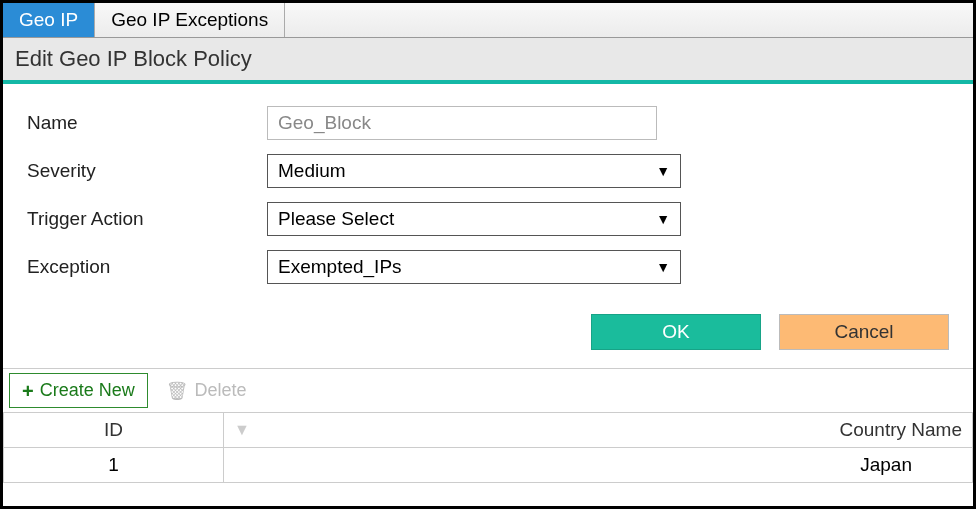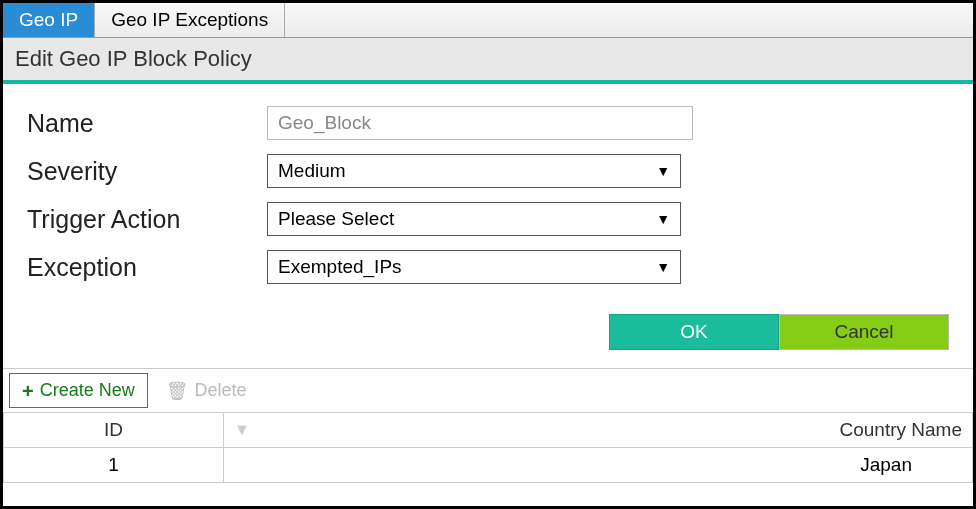--- a/index.html
+++ b/index.html
@@ -3,28 +3,28 @@
 <meta charset="utf-8">
 <style>
 * { box-sizing: border-box; margin: 0; padding: 0; }
 body { font-family: Arial, sans-serif; font-size: 18px; background: #fff; border: 3px solid #000; width: 976px; height: 509px; }
 .tabs { display: flex; background: linear-gradient(#f8f8f8, #ececec); border-bottom: 1px solid #999; align-items: flex-end; }
 .tab { padding: 6px 16px; border-right: 1px solid #aaa; cursor: pointer; font-size: 19px; }
 .tab.active { background: #2b8cd6; color: #fff; }
 .title-bar { background: #e8e8e8; padding: 8px 12px; border-bottom: 4px solid #14b8a6; font-size: 22px; color: #333; }
 .form-area { padding: 22px 24px 6px 24px; }
 .form-row { display: flex; align-items: center; margin-bottom: 14px; }
-.label { width: 240px; font-size: 25px; color: #222; }
-.text-input { width: 426px; height: 34px; border: 1px solid #bbb; padding: 4px 10px; font-size: 19px; color: #888; }
+.label { width: 240px; font-size: 19px; color: #222; }
+.text-input { width: 390px; height: 34px; border: 1px solid #bbb; padding: 4px 10px; font-size: 19px; color: #888; }
 .select-wrap { width: 414px; height: 34px; border: 1px solid #555; display: flex; align-items: center; justify-content: space-between; padding: 0 10px; cursor: pointer; font-size: 19px; }
 .caret-down { font-size: 14px; }
-.actions { display: flex; justify-content: flex-end; padding: 10px 24px 18px 24px; }
+.actions { display: flex; justify-content: flex-end; gap: 18px; padding: 10px 24px 18px 24px; }
 .btn { width: 170px; height: 36px; display: flex; align-items: center; justify-content: center; font-size: 19px; cursor: pointer; }
 .btn-ok { background: #1abc9c; border: 1px solid #17a387; color: #fff; }
-.btn-cancel { background: #84cc16; border: 1px solid #bbb; color: #333; }
+.btn-cancel { background: #fdba74; border: 1px solid #bbb; color: #333; }
 .toolbar { display: flex; align-items: center; border-top: 1px solid #ccc; padding: 4px 6px; gap: 18px; }
 .create-btn { border: 1px solid #2e8b2e; background: #fff; color: #1a7a1a; padding: 6px 12px; display: flex; align-items: center; gap: 6px; cursor: pointer; font-size: 18px; }
 .plus-icon { color: #1a7a1a; font-weight: bold; font-size: 20px; line-height: 1; }
 .delete-btn { color: #bbb; display: flex; align-items: center; gap: 6px; cursor: pointer; font-size: 18px; }
 .trash-icon { font-size: 18px; }
 .table { width: 100%; border-collapse: collapse; }
 .table th, .table td { border: 1px solid #ccc; padding: 6px 10px; font-size: 19px; text-align: center; background:#fff; }
 .table th { font-weight: normal; color:#333; }
 .id-col { width: 220px; }
 .filter-icon { color: #ccc; margin-right: 10px; font-size: 16px; }

